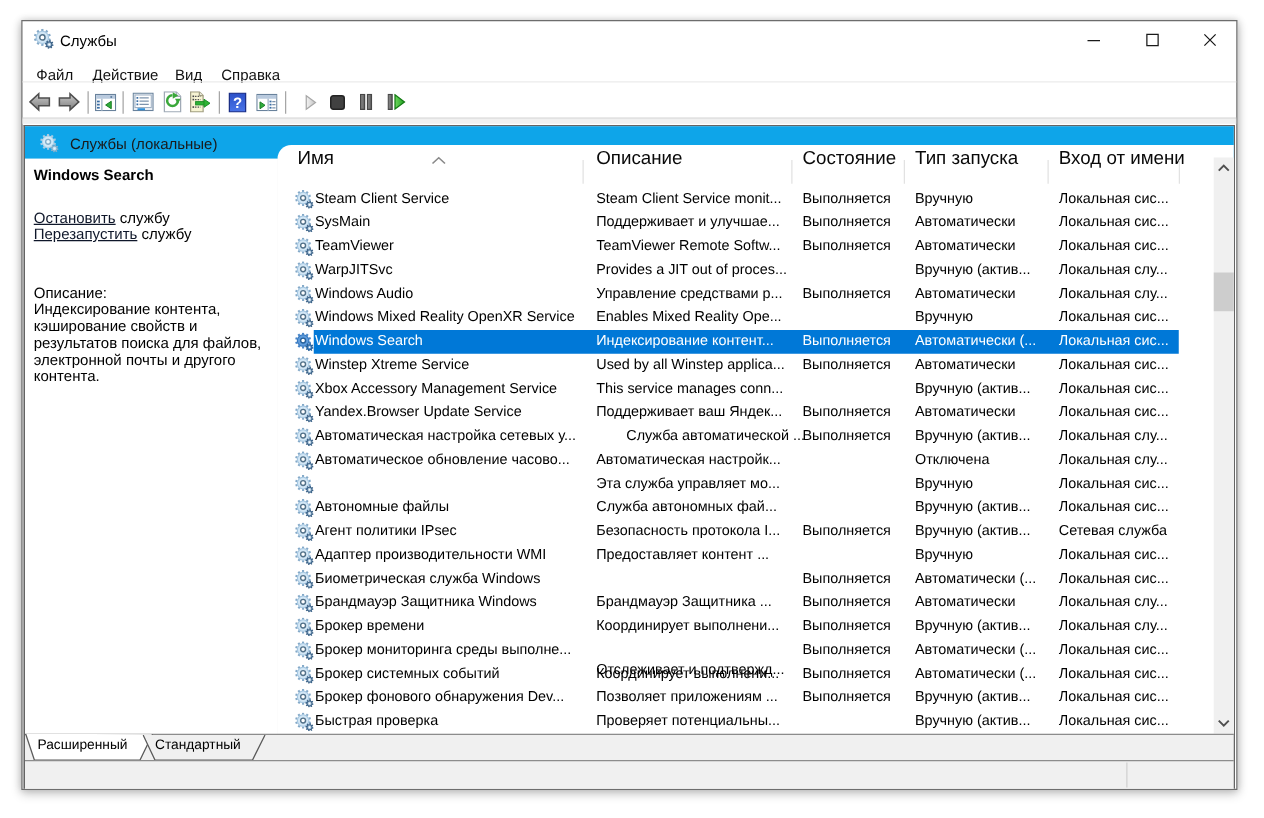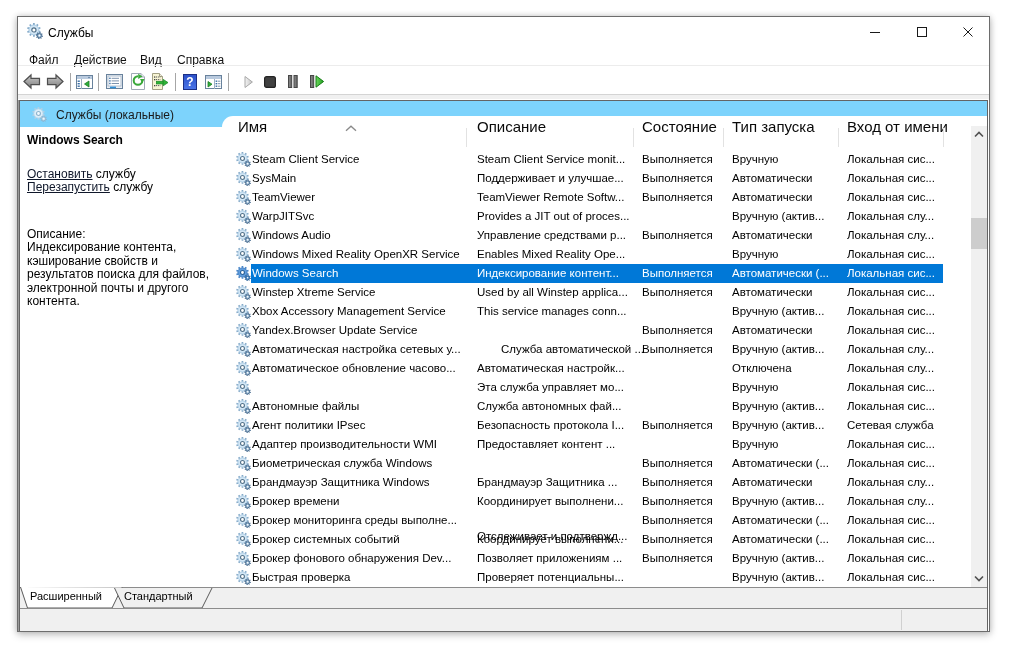--- a/index.html
+++ b/index.html
@@ -10,21 +10,21 @@
 .titletxt {position:absolute;left:30px;top:9px;font-size:12px;color:#000}
 .ticon {position:absolute;left:9px;top:6px;width:16px;height:16px}
 .wbtn {position:absolute;top:9px;width:14px;height:12px}
 .menu {position:absolute;top:36px;font-size:12px;color:#111}
 .mline {position:absolute;left:0;top:48px;width:971px;height:1px;background:#ececec}
 .tline {position:absolute;left:0;top:77px;width:971px;height:1px;background:#d4d4d4}
 .tb {position:absolute}
 .tsep {position:absolute;top:56px;width:1px;height:18px;background:#a6a6a6}
 .console {position:absolute;left:1px;top:83px;width:969px;height:531px;border:1px solid #646464;
   border-bottom:none;background:#f0f0f0}
-.band {position:absolute;left:0;top:0;width:967px;height:26px;background:#7dd3fc}
+.band {position:absolute;left:0;top:0;width:967px;height:26px;background:#0ea5e9}
 .bandtxt {position:absolute;left:36px;top:7px;font-size:12px;color:#1a1a1a}
 .bicon {position:absolute;left:12px;top:6px;width:15px;height:15px;opacity:.9}
 .tabpanel {position:absolute;left:202px;top:15px;width:765px;height:471px;background:#fff;border-radius:11px 0 0 0}
 .leftpane {position:absolute;left:0;top:26px;width:202px;height:460px;background:#fff}
 .lp-h {position:absolute;left:7px;top:6px;font-size:12px;font-weight:bold;color:#000}
 .lp-t {position:absolute;left:7px;font-size:12px;color:#000;white-space:nowrap}
 .lp-t a {color:#0f172a;text-decoration:underline}
 .hdr {position:absolute;top:14px;height:23px;font-size:15px;color:#090909;line-height:23px;white-space:nowrap}
 .hsep {position:absolute;top:27px;width:1px;height:19px;background:#e2e2e2}
 .rc {position:absolute;height:19px;line-height:19px;font-size:11.5px;color:#000;white-space:nowrap;overflow:hidden}
@@ -356,20 +356,21 @@
         <use href="#gear"></use>
       </svg>
       <div class="rc" style="left:232px;top:201px;width:212px">Xbox Accessory Management Service</div>
       <div class="rc" style="left:457px;top:201px;width:160px">This service manages conn...</div>
       <div class="rc" style="left:712px;top:201px;width:102px">Вручную (актив...</div>
       <div class="rc" style="left:827px;top:201px;width:94px">Локальная сис...</div>
 <svg class="ric" style="left:216px;top:222px">
         <use href="#gear"></use>
       </svg>
       <div class="rc" style="left:232px;top:220px;width:212px">Yandex.Browser Update Service</div>
+      <div class="rc" style="left:457px;top:220px;width:160px">Поддерживает ваш Яндек...</div>
       <div class="rc" style="left:622px;top:220px;width:85px">Выполняется</div>
       <div class="rc" style="left:712px;top:220px;width:102px">Автоматически</div>
       <div class="rc" style="left:827px;top:220px;width:94px">Локальная сис...</div>
 <svg class="ric" style="left:216px;top:241px">
         <use href="#gear"></use>
       </svg>
       <div class="rc" style="left:232px;top:239px;width:212px">Автоматическая настройка сетевых у...</div>
       <div class="rc" style="left:481px;top:239px;width:160px">Служба автоматической ...</div>
       <div class="rc" style="left:622px;top:239px;width:85px">Выполняется</div>
       <div class="rc" style="left:712px;top:239px;width:102px">Вручную (актив...</div>

